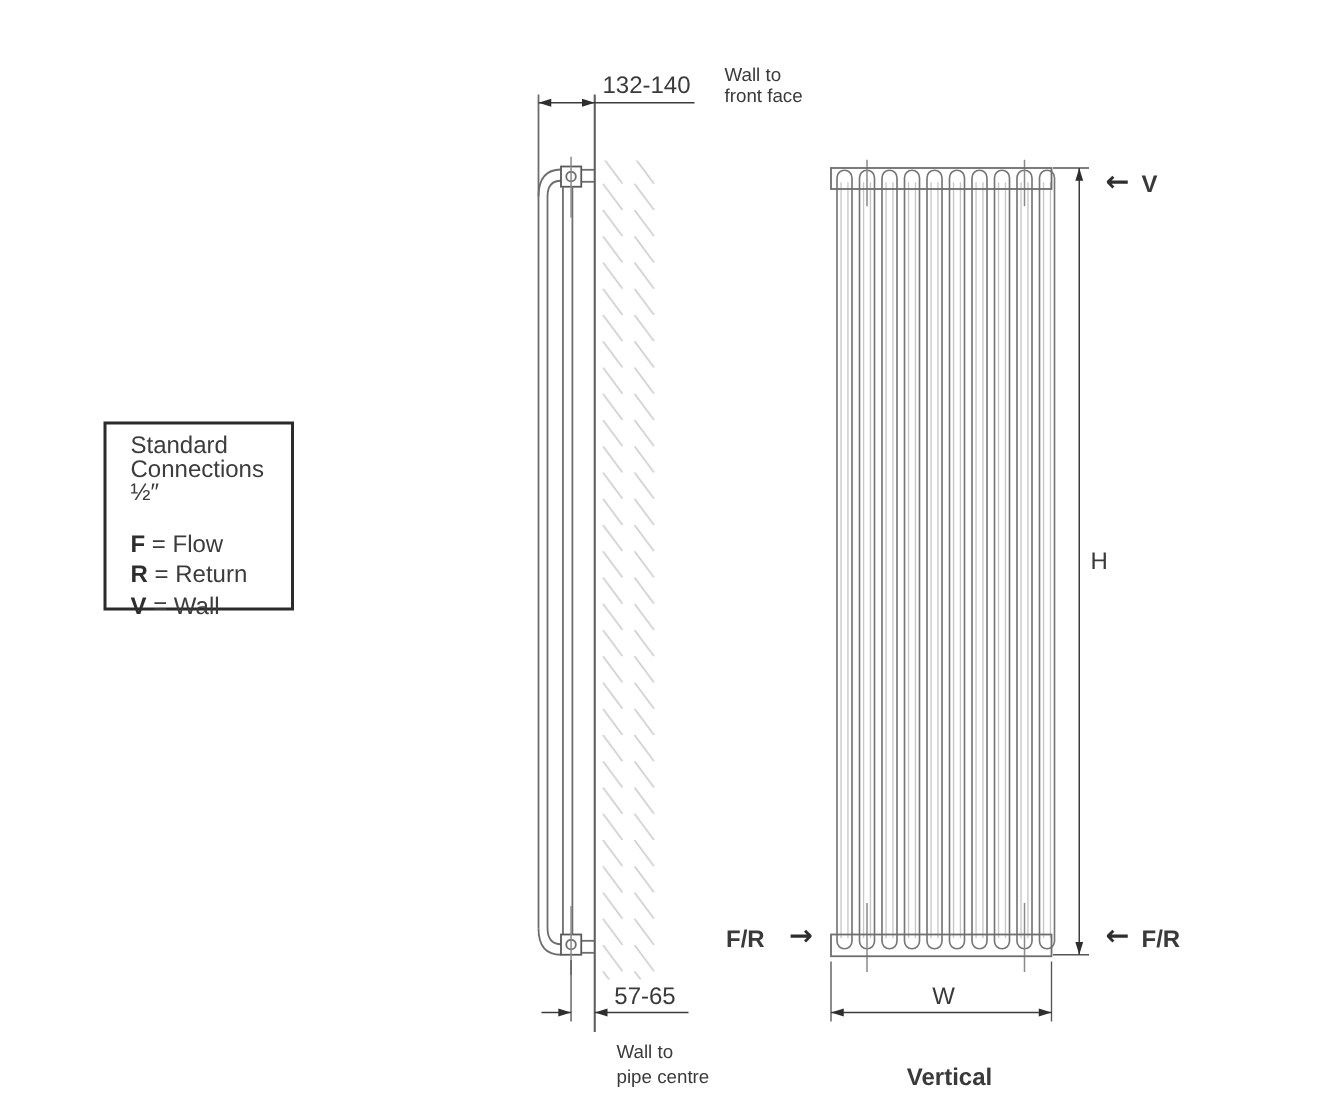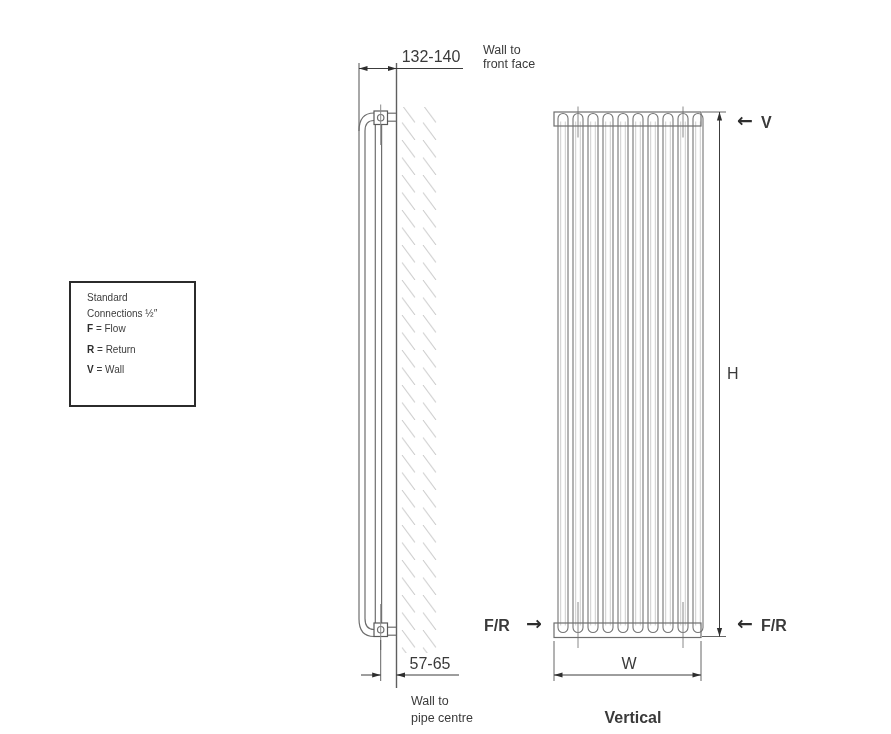--- a/index.html
+++ b/index.html
@@ -22,22 +22,22 @@
   
   .t{fill:#3a3a3a;font-family:"Liberation Sans","DejaVu Sans",sans-serif;}
   .f16{font-size:16px;}
   .f12{font-size:12.5px;}
   .b{font-weight:700;}
   .arrow{font-family:"DejaVu Sans","Liberation Sans",sans-serif;font-size:19px;font-weight:700;fill:#2e2e2e;}
 
   
   .legend{position:absolute;left:69px;top:281px;width:127px;height:126px;
           border:2px solid #2b2b2b;box-sizing:border-box;background:#fff;
-          padding:7px 6px 0 16px;font-size:10px;line-height:15.5px;color:#3c3c3c;}
-  .legend .entries{}
+          padding:7px 6px 0 16px;font-size:16px;line-height:15.5px;color:#3c3c3c;}
+  .legend .entries{margin-top:19px;}
   .legend .entry{height:20.5px;}
   .legend b, .note b{font-weight:700;color:#2e2e2e;}
 
   .note{position:absolute;left:67px;top:430px;font-size:12.5px;color:#3c3c3c;}
 </style>
 </head>
 <body>
 
 <div class="stage">
 

